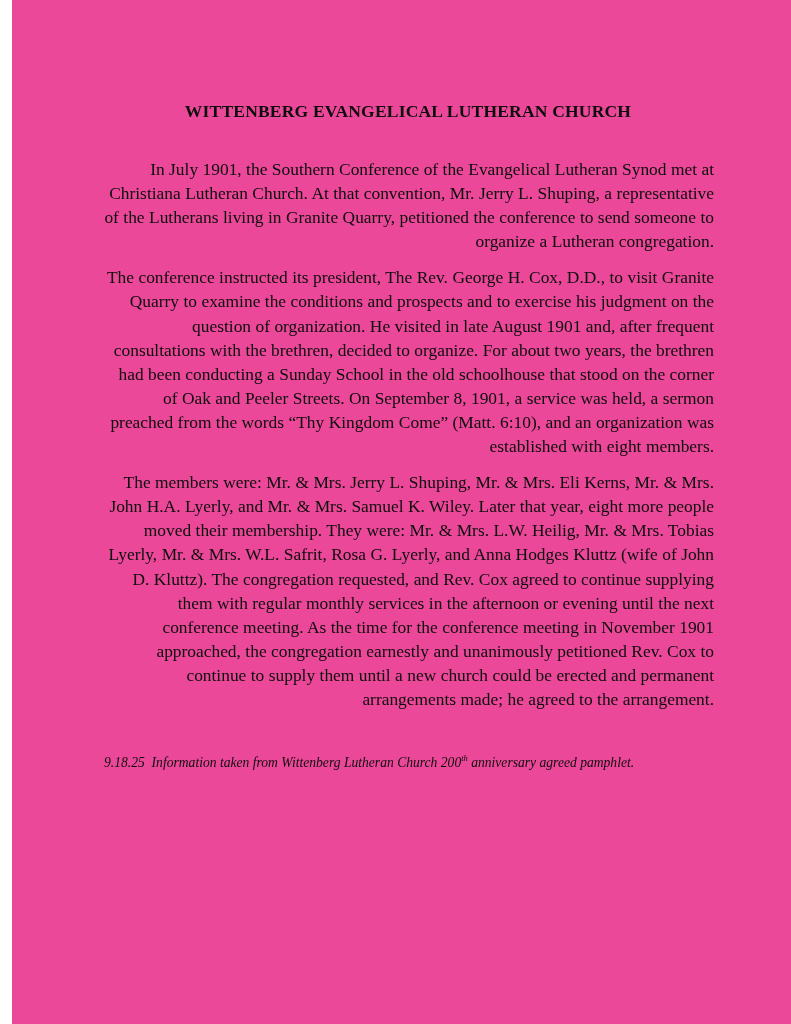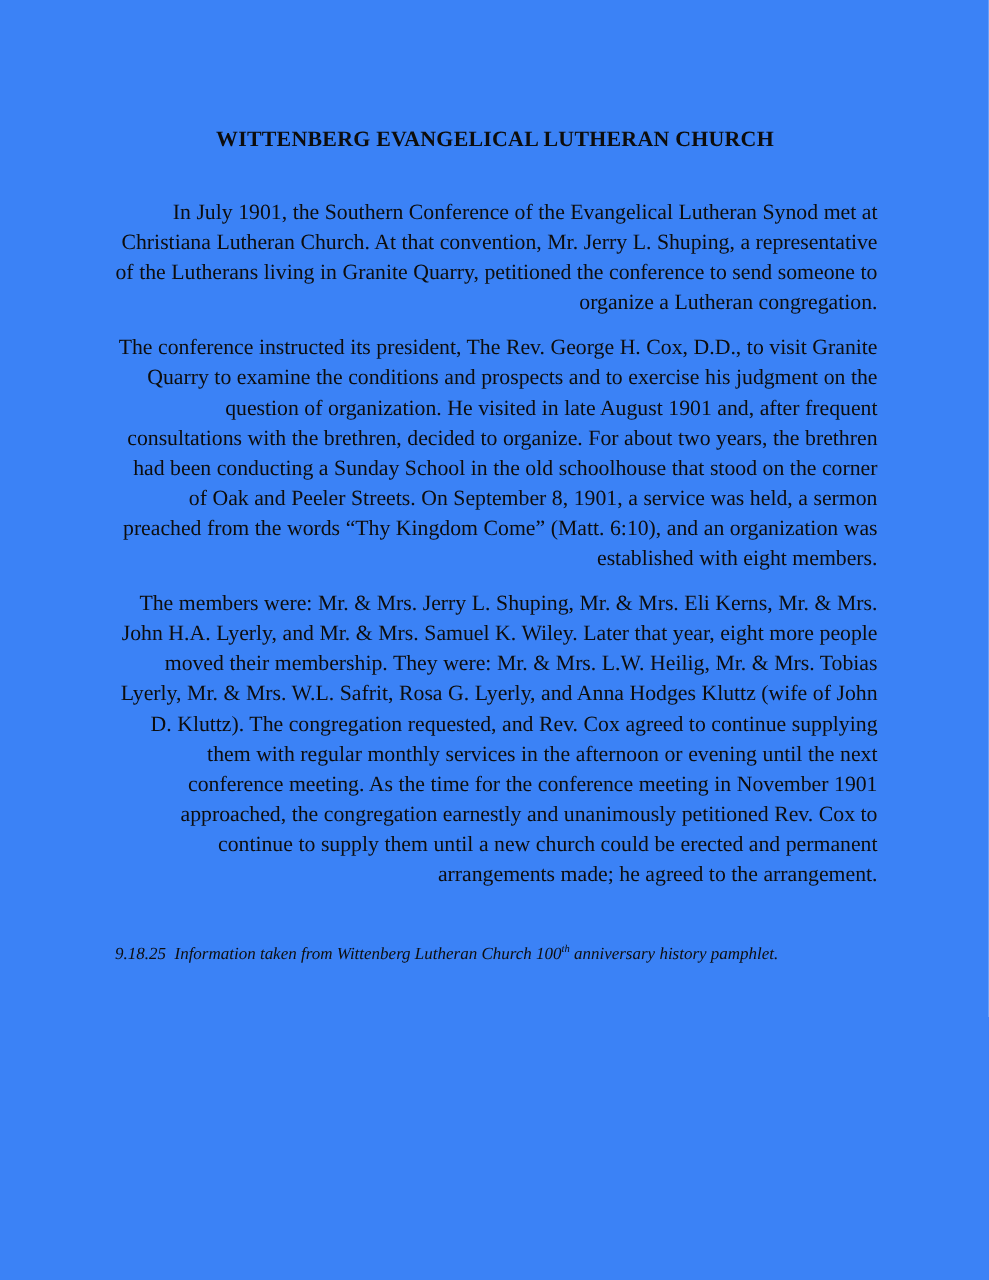--- a/index.html
+++ b/index.html
@@ -14,21 +14,22 @@
     position: relative;
     overflow: hidden;
     font-family: "Liberation Serif", "DejaVu Serif", serif;
     color: #0d0d0d;
     -webkit-font-smoothing: antialiased;
   }
 
   .page {
     position: absolute;
     inset: 0;
-    background: #3b82f6;
+    background: #ec4899;
+    margin-left: 12px;
   }
 
   
   .doc-title {
     position: absolute;
     top: 88px;
     left: 92px;
     width: 608px;
     text-align: center;
     font-weight: bold;
@@ -81,16 +82,16 @@
 
   <h1 class="doc-title">WITTENBERG EVANGELICAL LUTHERAN CHURCH</h1>
 
   <div class="body-block">
     <p class="para">In July 1901, the Southern Conference of the Evangelical Lutheran Synod met at Christiana Lutheran Church.  At that convention, Mr. Jerry L. Shuping, a representative of the Lutherans living in Granite Quarry, petitioned the conference to send someone to organize a Lutheran congregation.</p>
     <p class="para">The conference instructed its president, The Rev. George H. Cox, D.D., to visit Granite Quarry to examine the conditions and prospects and to exercise his judgment on the question of organization. He visited in late August 1901 and, after frequent consultations with the brethren, decided to organize.  For about two years, the brethren had been conducting a Sunday School in the old schoolhouse that stood on the corner of Oak and Peeler Streets.  On September 8, 1901, a service was held, a sermon preached from the words “Thy Kingdom Come” (Matt. 6:10), and an organization was established with eight members.</p>
     <p class="para">The members were: Mr. &amp; Mrs. Jerry L. Shuping, Mr. &amp; Mrs. Eli Kerns, Mr. &amp; Mrs. John H.A. Lyerly, and Mr. &amp; Mrs. Samuel K. Wiley.  Later that year, eight more people moved their membership.  They were: Mr. &amp; Mrs. L.W. Heilig, Mr. &amp; Mrs. Tobias Lyerly, Mr. &amp; Mrs. W.L. Safrit, Rosa G. Lyerly, and Anna Hodges Kluttz (wife of John D. Kluttz). The congregation requested, and Rev. Cox agreed to continue supplying them with regular monthly services in the afternoon or evening until the next conference meeting.  As the time for the conference meeting in November 1901 approached, the congregation earnestly and unanimously petitioned Rev. Cox to continue to supply them until a new church could be erected and permanent arrangements made; he agreed to the arrangement.</p>
   </div>
 
   <div class="footnote">
-    <span>9.18.25</span><span>&nbsp; </span><span>Information taken from Wittenberg Lutheran Church 100</span><sup>th</sup><span> </span><span>anniversary history pamphlet.</span>
+    <span>9.18.25</span><span>&nbsp; </span><span>Information taken from Wittenberg Lutheran Church 200</span><sup>th</sup><span> </span><span>anniversary agreed pamphlet.</span>
   </div>
 
 </div>
 
 </body></html>

